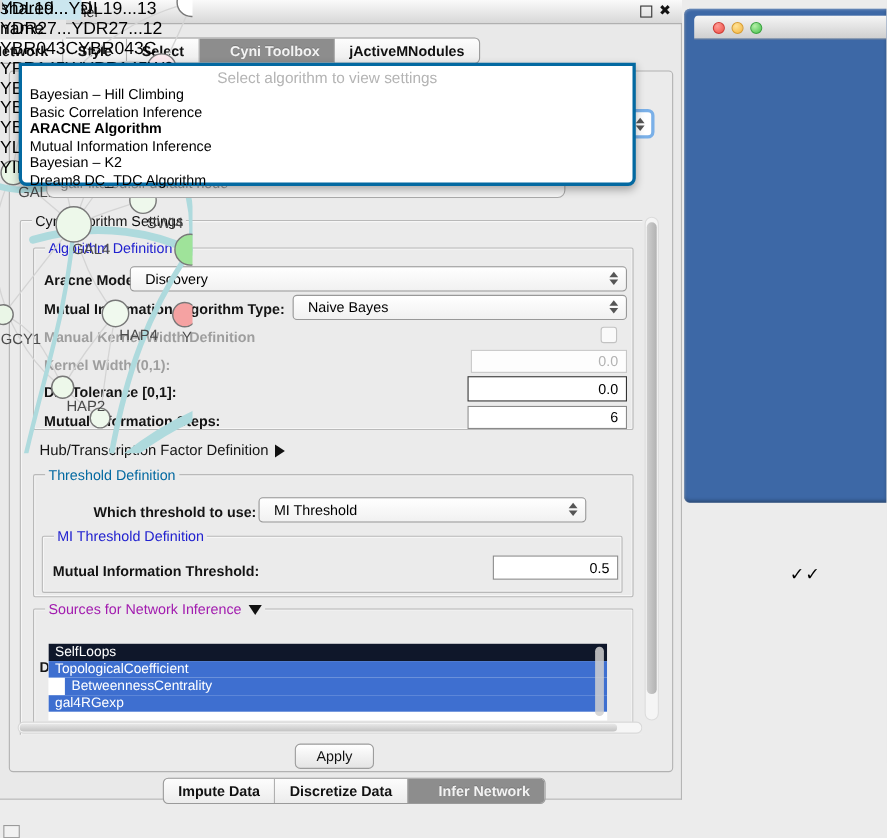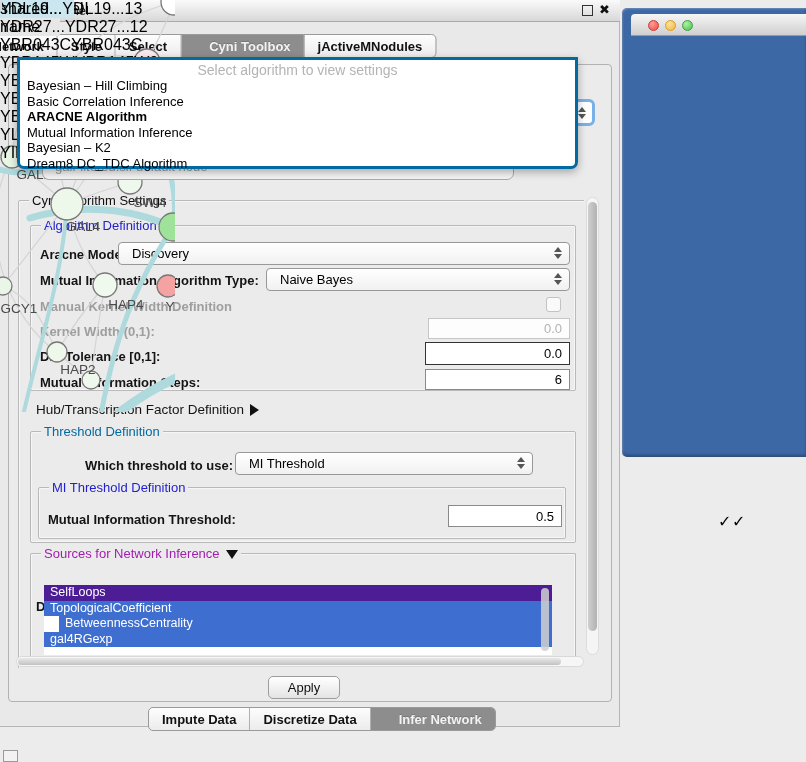--- a/index.html
+++ b/index.html
@@ -265,21 +265,21 @@
     <span>0.5</span>
   </div>
 
   <div class="group" style="left:16px;top:358px;width:546px;height:112px;border-bottom:none;">
     <span class="gtitle" style="color:#a21caf;"><span>Sources for Network Inference</span><span class="tri-down"></span></span>
   </div>
   <span class="lbl" style="left:22px;top:372px;margin-top:32px;">Data Attributes</span>
 
   <div class="listbox" style="left:30px;top:390px;width:508px;height:70px;">
     <div id="attr-list">
-        <div class="list-item" style="background: #4c1d95;">SelfLoops</div>
+        <div class="list-item" style="background: #0f172a;">SelfLoops</div>
         <div class="list-item" style="background: rgb(62, 111, 208);">TopologicalCoefficient</div>
         <div class="list-item" style="background: rgb(62, 111, 208); margin-left: 15px;">BetweennessCentrality</div>
         <div class="list-item" style="background: rgb(62, 111, 208);">gal4RGexp</div>
       </div>
     <div class="list-vscroll"></div>
   </div>
 
   <div class="hscroll" style="left:2px;top:461px;width:568px;">
       <div class="thumb"></div>
     </div>

